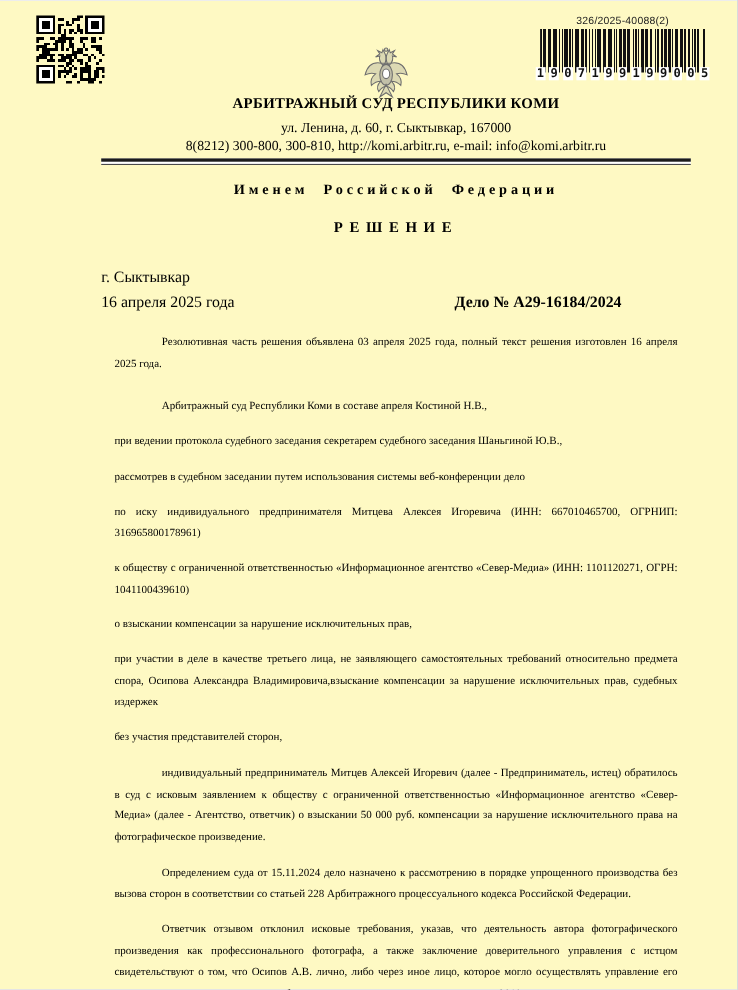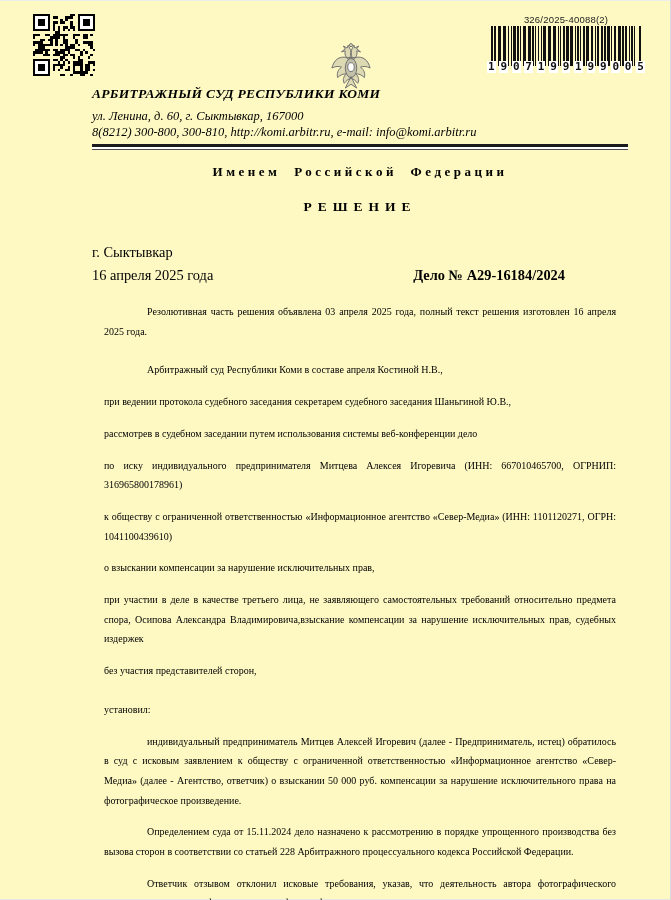--- a/index.html
+++ b/index.html
@@ -26,21 +26,21 @@
   .barcode-digits{
     position:absolute;left:-4px;right:-4px;bottom:-7px;
     display:flex;justify-content:space-between;
   }
   .barcode-digits span{
     background:#fff;
     font-family:"DejaVu Sans Mono","Liberation Mono",monospace;
     font-weight:700;font-size:11px;line-height:12px;color:#111;
     padding:0 1px;
   }
-  .header-text{position:absolute;left:92px;top:86px;width:536px;text-align:left;font-style:italic;}
+  .header-text{position:absolute;left:92px;top:86px;width:536px;text-align:center;}
   .court-name{font-weight:bold;font-size:13.5px;letter-spacing:.3px;}
   .court-address{font-size:12.5px;margin-top:7px;}
   .court-contacts{font-size:12.5px;margin-top:1px;}
   .rule{
     position:absolute;left:92px;top:144px;width:536px;height:2px;
     background:#fff;border-top:3px solid #1b1b1b;border-bottom:1px solid #4a4a4a;
   }
   
   .content{position:absolute;left:92px;top:158px;width:536px;}
   .title1{
@@ -384,20 +384,19 @@
     <div class="bodytext" id="body-paragraphs">
         <p class="indent">Резолютивная часть решения объявлена 03 апреля 2025 года, полный текст решения изготовлен 16 апреля 2025 года.</p>
         <p class="indent sp">Арбитражный суд Республики Коми в составе апреля Костиной Н.В.,</p>
         <p class="">при ведении протокола судебного заседания секретарем судебного заседания Шаньгиной Ю.В.,</p>
         <p class="">рассмотрев в судебном заседании путем использования системы веб-конференции дело</p>
         <p class="">по иску индивидуального предпринимателя Митцева Алексея Игоревича (ИНН: 667010465700, ОГРНИП: 316965800178961)</p>
         <p class="">к обществу с ограниченной ответственностью «Информационное агентство «Север-Медиа» (ИНН: 1101120271, ОГРН: 1041100439610)</p>
         <p class="">о взыскании компенсации за нарушение исключительных прав,</p>
         <p class="">при участии в деле в качестве третьего лица, не заявляющего самостоятельных требований относительно предмета спора, Осипова Александра Владимировича,взыскание компенсации за нарушение исключительных прав, судебных издержек</p>
         <p class="">без участия представителей сторон,</p>
-        <p class=" sp">установил:</p>
         <p class="indent">индивидуальный предприниматель Митцев Алексей Игоревич (далее - Предприниматель, истец) обратилось в суд с исковым заявлением к обществу с ограниченной ответственностью «Информационное агентство «Север-Медиа» (далее - Агентство, ответчик) о взыскании 50 000 руб. компенсации за нарушение исключительного права на фотографическое произведение.</p>
         <p class="indent">Определением суда от 15.11.2024 дело назначено к рассмотрению в порядке упрощенного производства без вызова сторон в соответствии со статьей 228 Арбитражного процессуального кодекса Российской Федерации.</p>
         <p class="indent">Ответчик отзывом отклонил исковые требования, указав, что деятельность автора фотографического произведения как профессионального фотографа, а также заключение доверительного управления с истцом свидетельствуют о том, что Осипов А.В. лично, либо через иное лицо, которое могло осуществлять управление его авторскими правами, мог и должен был узнать о нарушении своего права еще в 2018 году, соответственно, на момент предъявления иска истцом был пропущен срок исковой давности по заявленным требованиям. В случае признания исковых требований правомерными, ответчиком заявлено об уменьшении размера компенсации до 10 000 руб. Вознаграждение за право</p>
       </div>
   </div>
 
 </div>
 
 </body></html>

